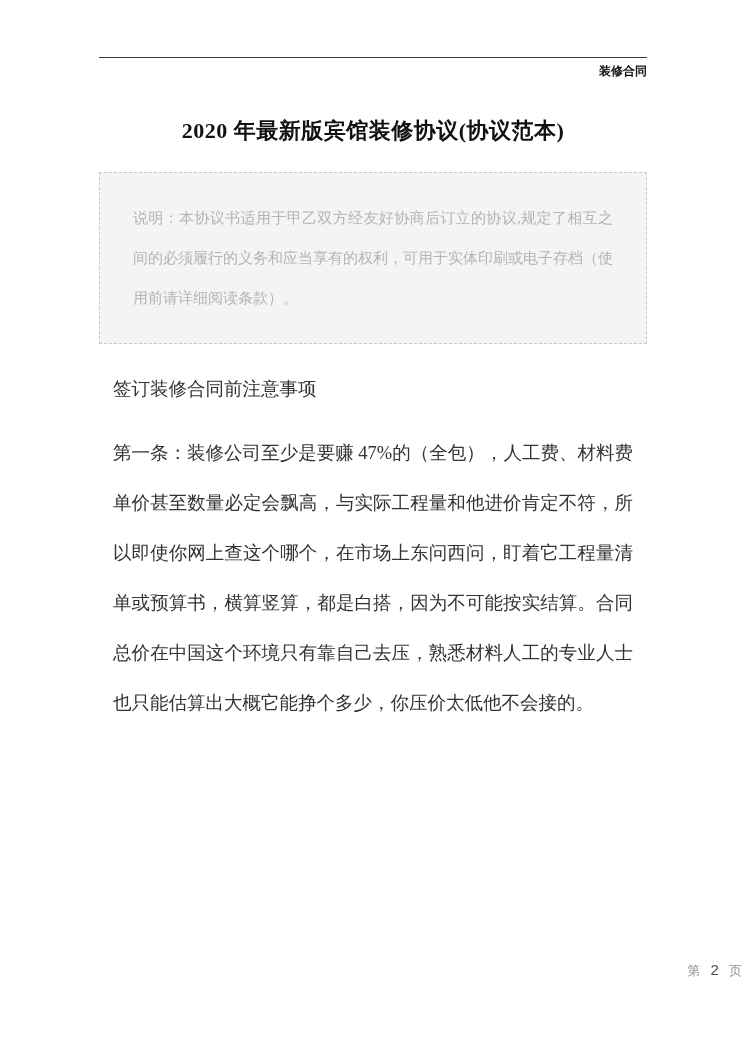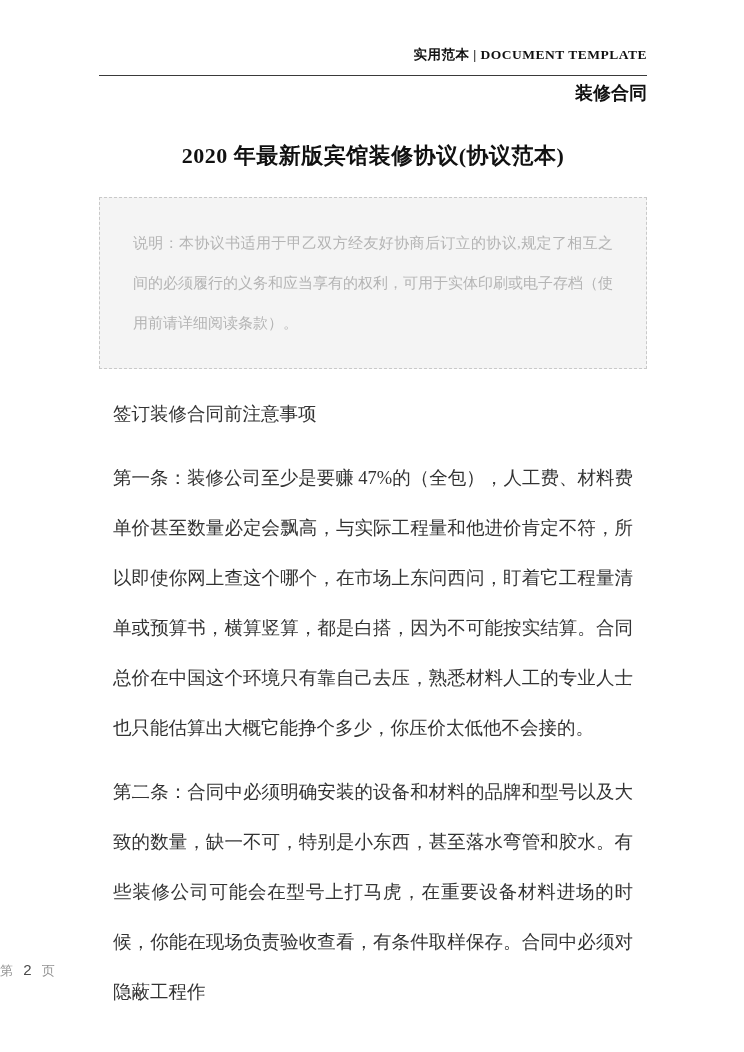--- a/index.html
+++ b/index.html
@@ -32,21 +32,21 @@
     font-family:"Liberation Serif","DejaVu Serif",serif;
   }
   .rule{
     border-top:1.5px solid #3a3a3a;
     margin-top:11px;
     width:100%;
     height:0;
   }
   .category{
     text-align:right;
-    font-size:18px;
+    font-size:12px;
     font-weight:bold;
     margin-top:5px;
     color:var(--header-text);
   }
   .title{
     text-align:center;
     font-size:22px;
     font-weight:bold;
     color:var(--header-text);
     margin:36px 0 0 0;
@@ -74,53 +74,51 @@
     line-height:50px;
     color:var(--body-text);
     text-align:justify;
     word-break:break-all;
   }
   .footer{
     position:absolute;
     left:0;
     right:0;
     bottom:72px;
-    text-align:left;
+    text-align:right;
     color:var(--footer-text);
     font-size:13px;
     letter-spacing:2px;
   }
   .footer .pagenum{
     font-size:15px;
     color:#4a4a4a;
     font-family:"Liberation Sans","DejaVu Sans",sans-serif;
     margin:0 3px;
   }
 </style>
 </head>
 <body>
 
 <div class="page">
 
   <div class="header">
-    <div class="brand">实用范本 | DOCUMENT TEMPLATE</div>
     <div class="rule"></div>
     <div class="category">装修合同</div>
   </div>
 
   <h1 class="title">2020 年最新版宾馆装修协议(协议范本)</h1>
 
   <div class="notice">
     <p>说明：本协议书适用于甲乙双方经友好协商后订立的协议,规定了相互之间的必须履行的义务和应当享有的权利，可用于实体印刷或电子存档（使用前请详细阅读条款）。</p>
   </div>
 
   <div class="body">
     <p>签订装修合同前注意事项</p>
     <p>第一条：装修公司至少是要赚 47%的（全包），人工费、材料费单价甚至数量必定会飘高，与实际工程量和他进价肯定不符，所以即使你网上查这个哪个，在市场上东问西问，盯着它工程量清单或预算书，横算竖算，都是白搭，因为不可能按实结算。合同总价在中国这个环境只有靠自己去压，熟悉材料人工的专业人士也只能估算出大概它能挣个多少，你压价太低他不会接的。</p>
-    <p>第二条：合同中必须明确安装的设备和材料的品牌和型号以及大致的数量，缺一不可，特别是小东西，甚至落水弯管和胶水。有些装修公司可能会在型号上打马虎，在重要设备材料进场的时候，你能在现场负责验收查看，有条件取样保存。合同中必须对隐蔽工程作</p>
   </div>
 
   <div class="footer">
     <span>第</span>
     <span class="pagenum">2</span>
     <span>页</span>
   </div>
 
 </div>
 

